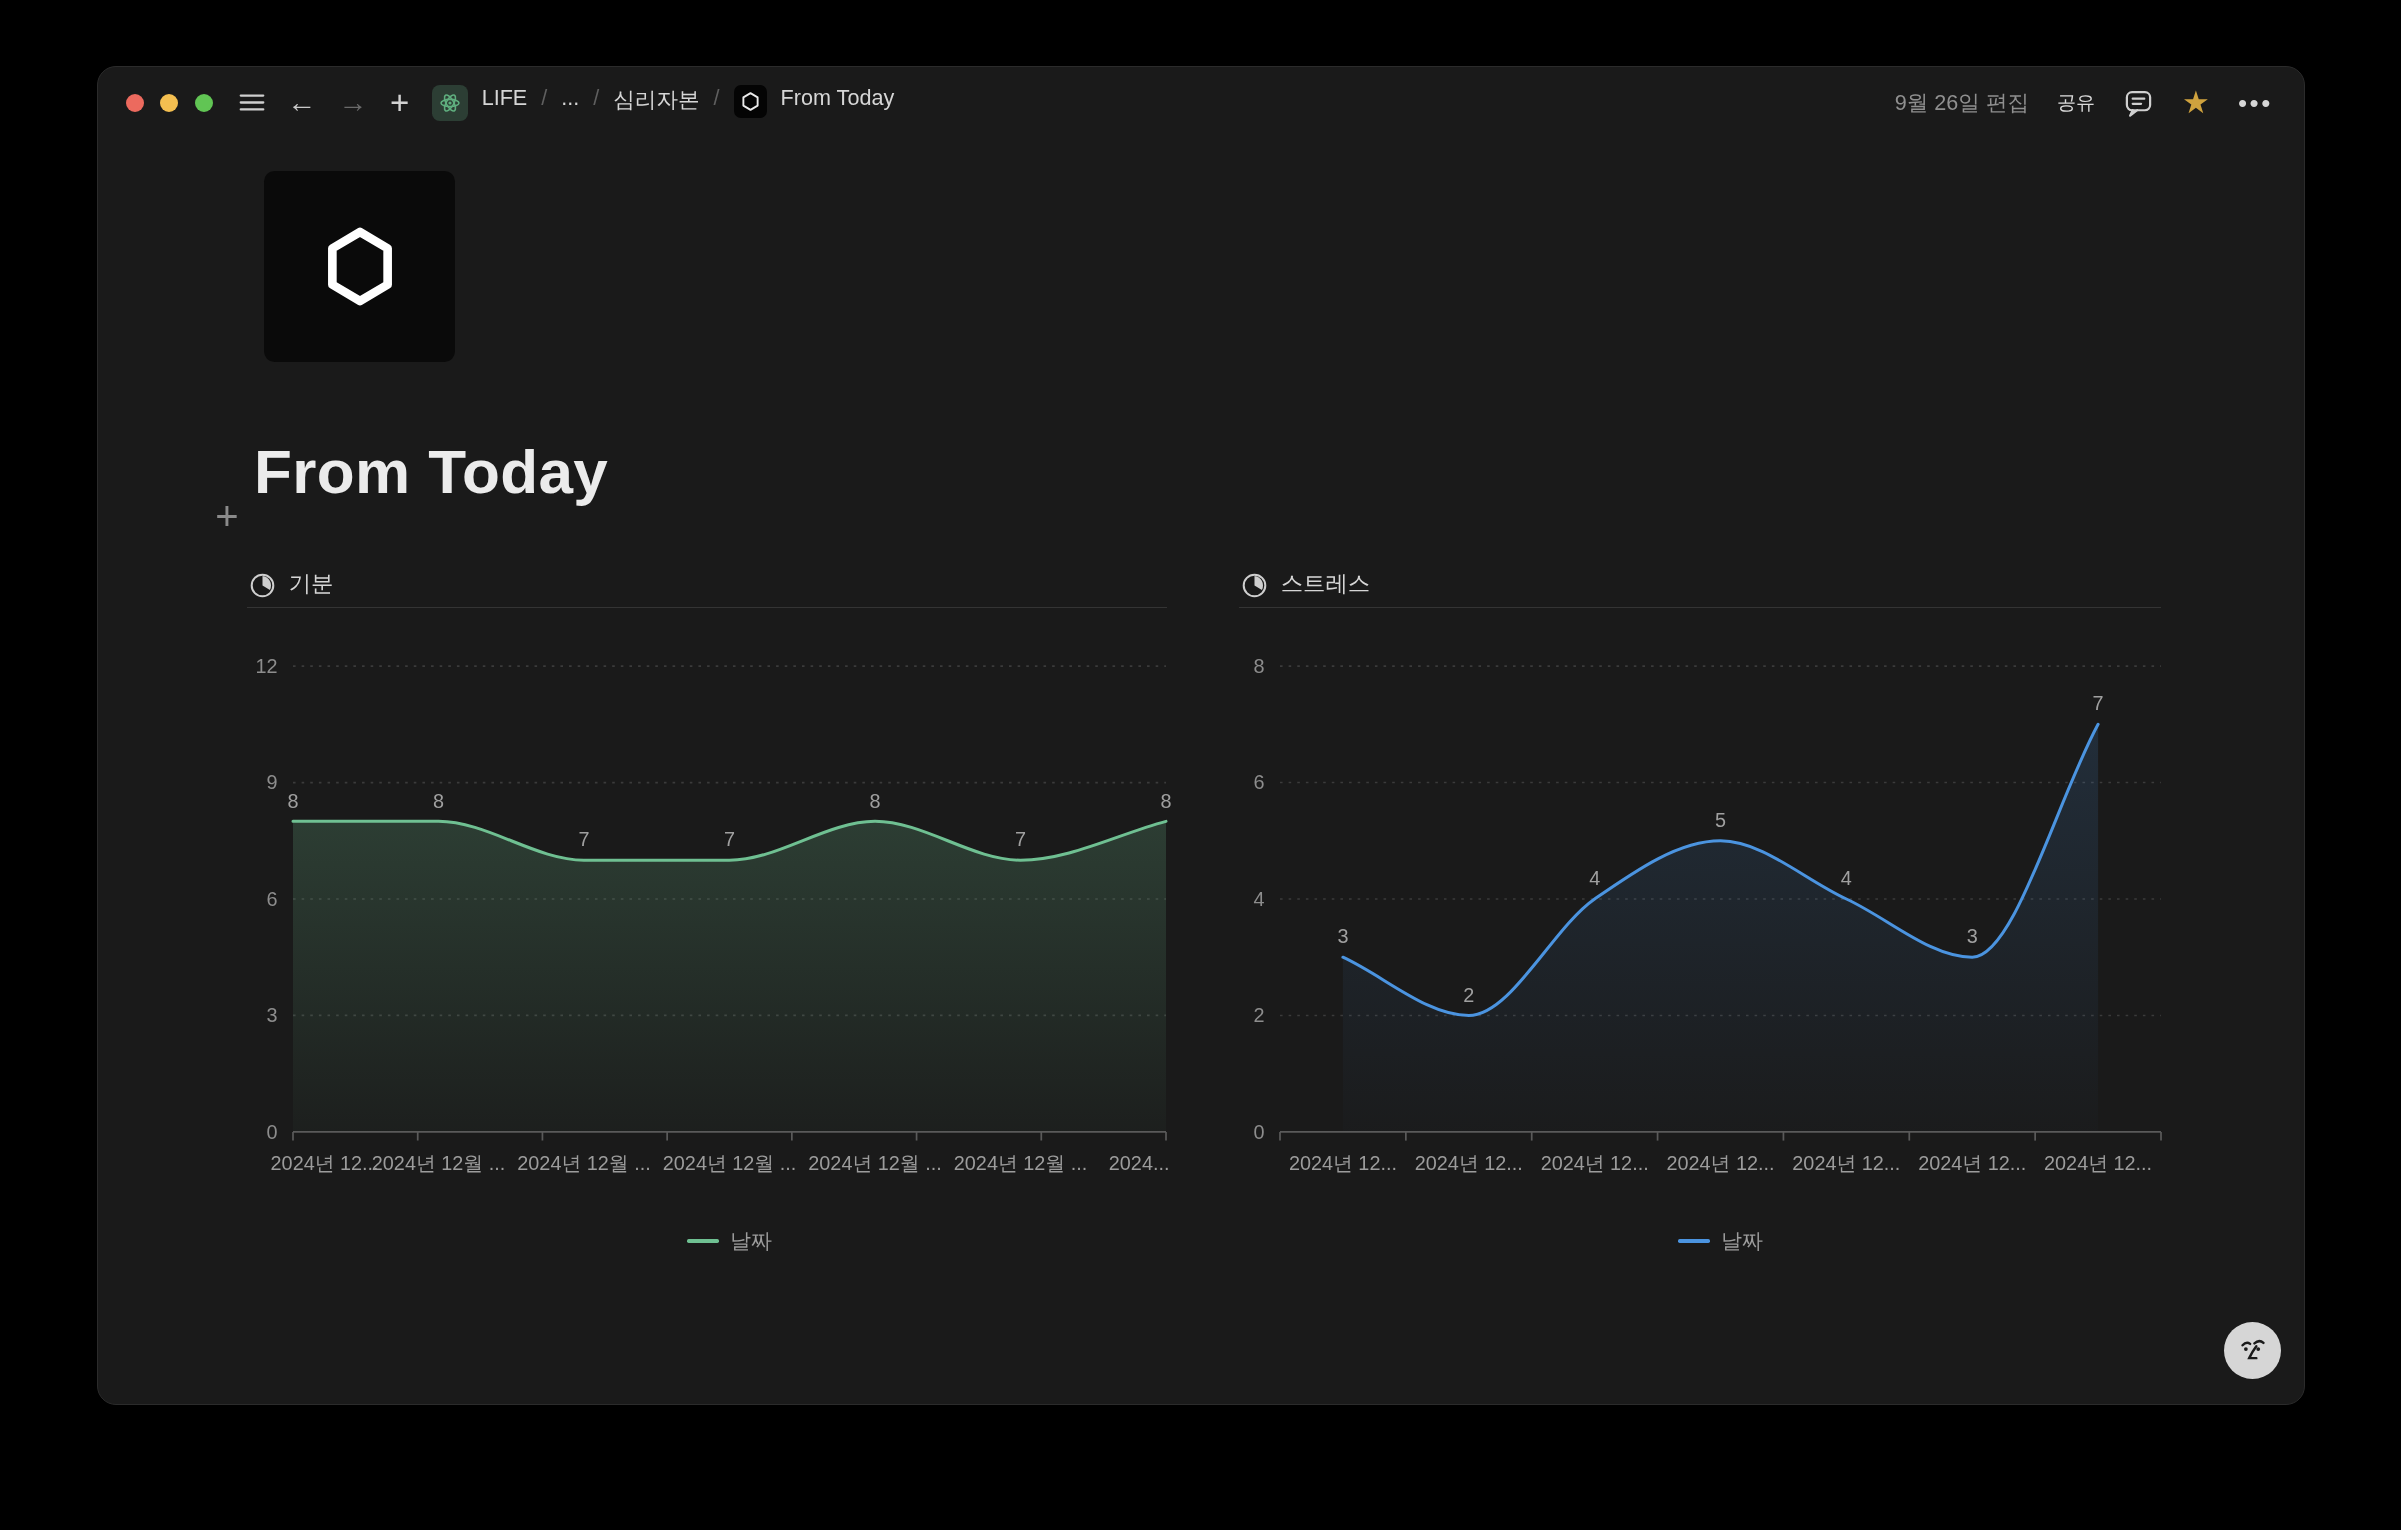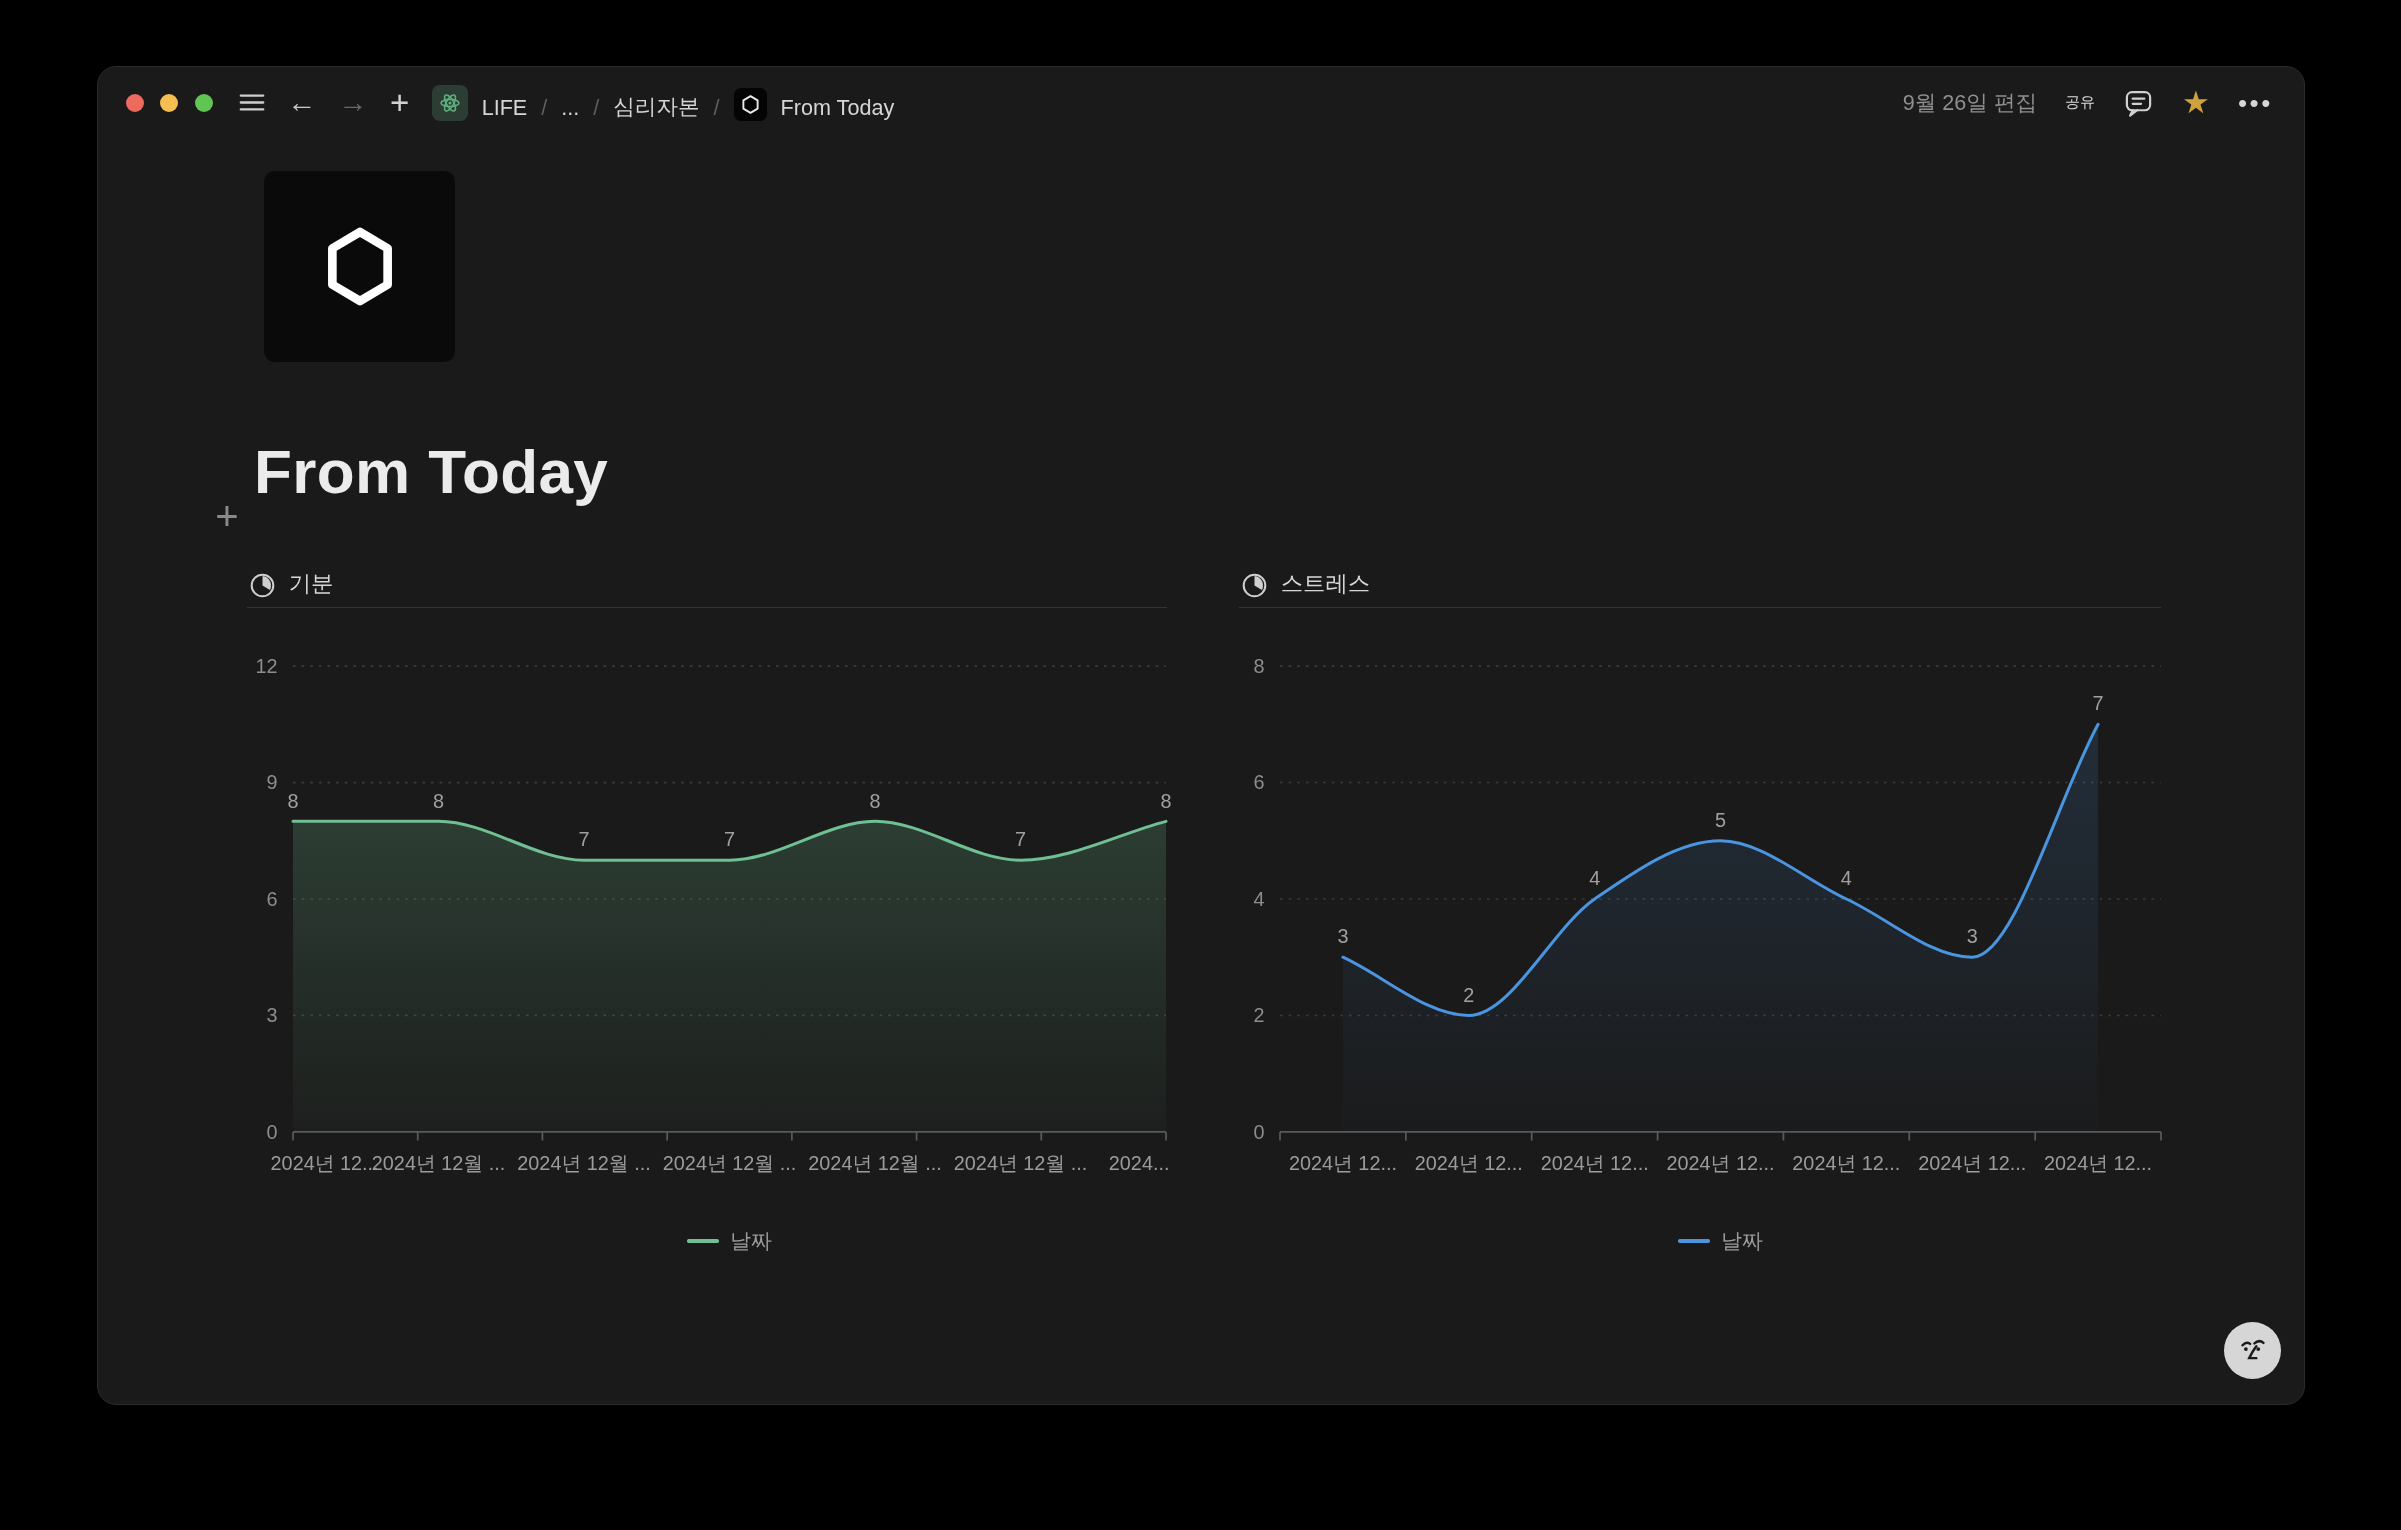--- a/index.html
+++ b/index.html
@@ -12,28 +12,28 @@
   }
   
   .topbar { position:absolute; left:0; top:0; right:0; height:71px; display:flex; align-items:center; padding:0 31px 0 28px; }
   .lights { display:flex; gap:16.4px; margin-right:26px; }
   .light { width:18px; height:18px; border-radius:50%; }
   .tb-group { display:flex; align-items:center; gap:22.4px; margin-right:22.4px; }
   .tb-btn { display:flex; align-items:center; justify-content:center; cursor:default; }
   .glyph-back { color:#c9c9c9; font-size:29px; }
   .glyph-fwd { color:#6a6a6a; font-size:29px; }
   .glyph-plus { color:#d2d2d2; font-size:33px; font-weight:300; }
-  .breadcrumb { display:flex; align-items:flex-end; gap:14px; font-size:21.6px; color:#d6d6d6; }
+  .breadcrumb { display:flex; align-items:flex-start; gap:14px; font-size:21.6px; color:#d6d6d6; }
   .crumb-sep { color:#5f5f5f; }
   .crumb { white-space:nowrap; }
   .life-icon { width:36px; height:36px; border-radius:7.8px; background:#2c3e34; display:flex; align-items:center; justify-content:center; }
   .minipage-icon { width:33px; height:33px; border-radius:7px; background:#040404; display:flex; align-items:center; justify-content:center; }
   .topbar-right { margin-left:auto; display:flex; align-items:center; gap:28px; }
   .edited { color:#8f8f8f; font-size:21.6px; white-space:nowrap; }
-  .share { color:#dadada; font-size:15px; white-space:nowrap;text-align:center; }
+  .share { color:#dadada; font-size:19px; white-space:nowrap;text-align:center; }
   .star-glyph { color:#cfa23e; font-size:31px; line-height:31px; }
   .dots-glyph { color:#d6d6d6; font-size:26px; letter-spacing:2.6px; line-height:26px; }
   
   .page-icon { position:absolute; left:166px; top:104px; width:191px; height:191px; background:#0a0a0a; border-radius:10.4px; display:flex; align-items:center; justify-content:center; }
   .page-title { position:absolute; left:156px; top:369px; font-size:62px; font-weight:700; color:#ebebeb; letter-spacing:0.4px; }
   .add-plus { position:absolute; left:110px; top:430px; width:38px; height:38px; font-size:40px; font-weight:300; color:#8a8a8a; text-align:center; line-height:38px; }
   
   .chart-block { position:absolute; top:487px; }
   .cb-1 { left:149px; width:920px; }
   .cb-2 { left:1141px; width:922px; }

